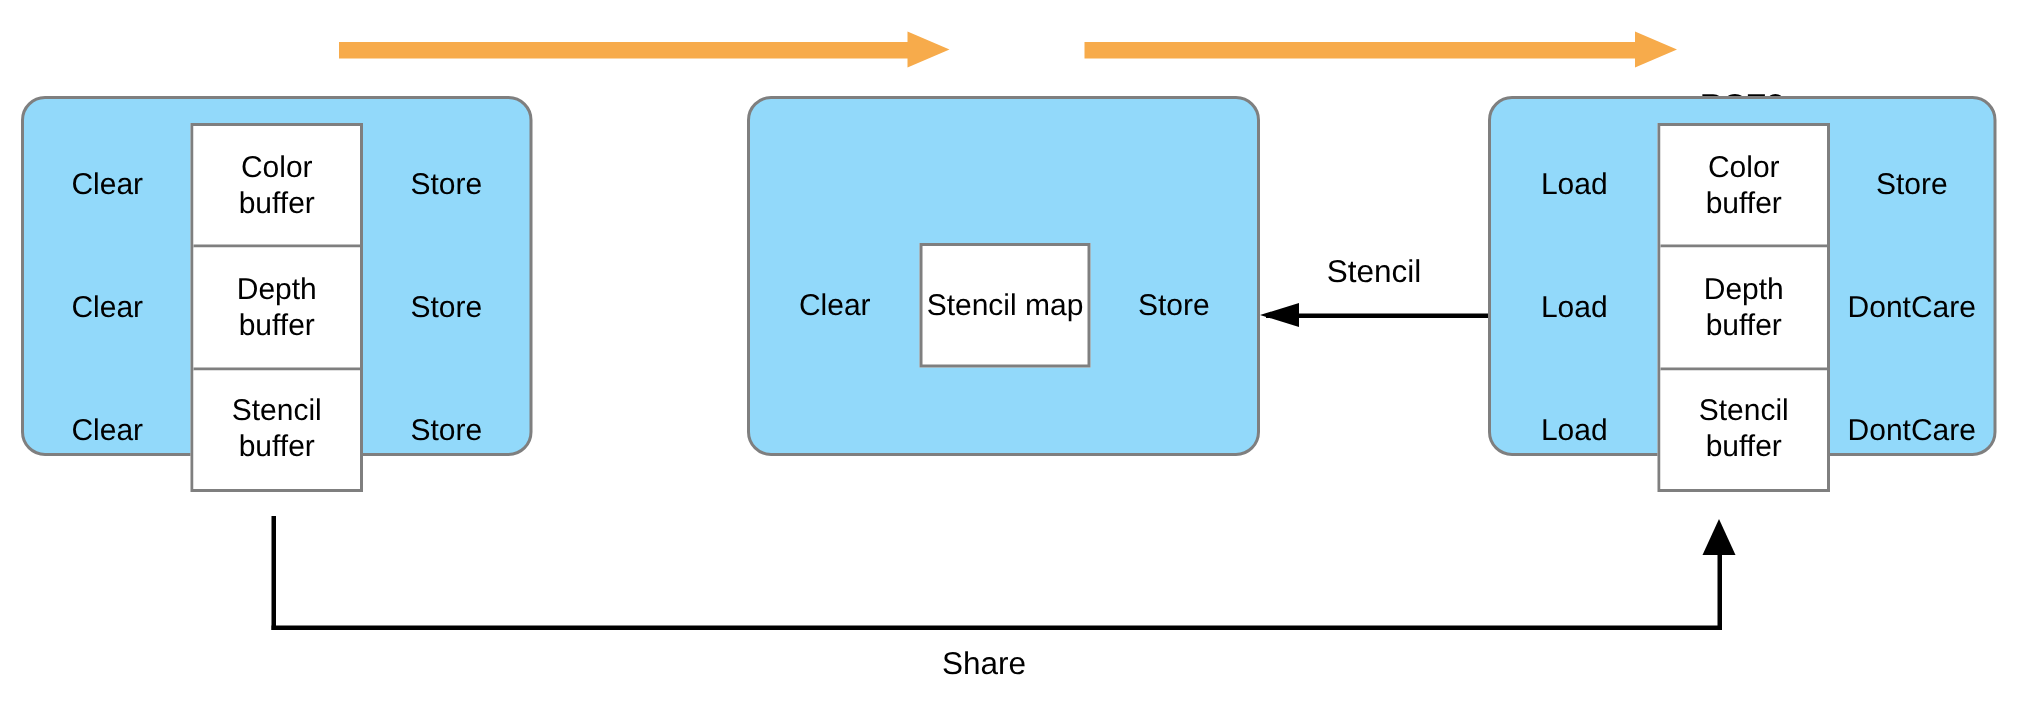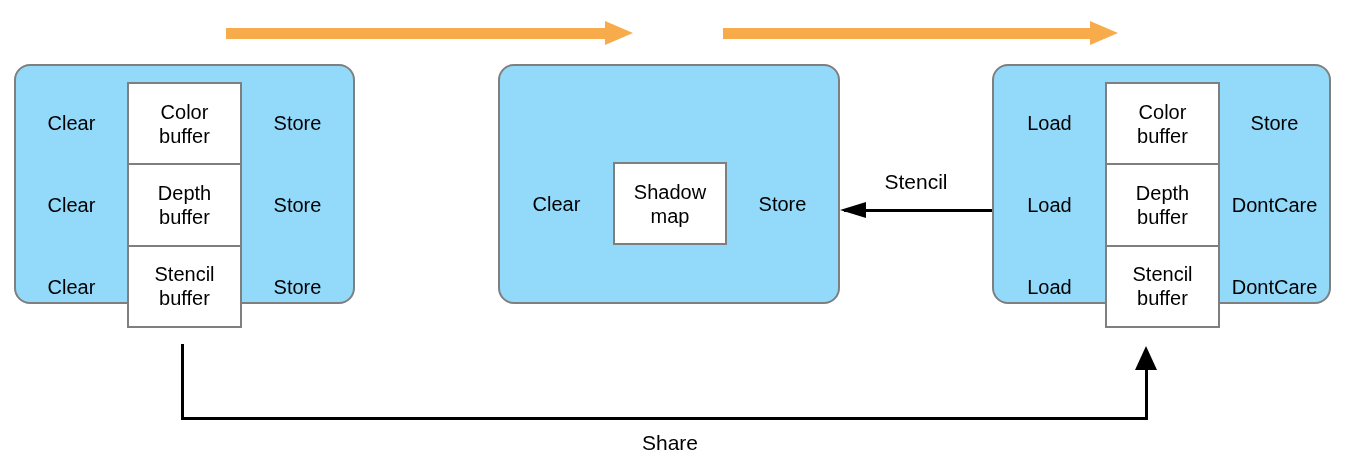--- a/index.html
+++ b/index.html
@@ -78,21 +78,21 @@
       <div class="buffer-cell">Depth buffer</div>
       <div class="buffer-cell">Stencil buffer</div>
     </div>
     <div class="action-label" style="right:0;top:16px;width:111px;height:82px;">Store</div>
     <div class="action-label" style="right:0;top:98px;width:111px;height:82px;">Store</div>
     <div class="action-label" style="right:0;top:180px;width:111px;height:82px;">Store</div>
   </div>
 
   <div class="pass-box" style="left:498px;width:342px;">
     <div class="action-label" style="left:0;top:96px;width:113px;height:83px;">Clear</div>
-    <div class="buffer-single">Shadow map</div>
+    <div class="buffer-single">Stencil map</div>
     <div class="action-label" style="right:0;top:96px;width:111px;height:83px;">Store</div>
   </div>
 
   <div class="pass-box" style="left:992px;width:339px;">
     <div class="action-label" style="left:0;top:16px;width:111px;height:82px;">Load</div>
     <div class="action-label" style="left:0;top:98px;width:111px;height:82px;">Load</div>
     <div class="action-label" style="left:0;top:180px;width:111px;height:82px;">Load</div>
     <div class="buffer-col">
       <div class="buffer-cell">Color buffer</div>
       <div class="buffer-cell">Depth buffer</div>
@@ -104,15 +104,15 @@
   </div>
 
   <div class="line" style="left:844px;top:209px;width:148px;height:3px;"></div>
   <div class="arrowhead-left" style="left:840px;top:202px;"></div>
   <div class="connector-label" style="left:841px;top:170px;width:150px;">Stencil</div>
 
   <div class="line" style="left:181px;top:344px;width:3px;height:76px;"></div>
   <div class="line" style="left:181px;top:417px;width:967px;height:3px;"></div>
   <div class="line" style="left:1145px;top:366px;width:3px;height:54px;"></div>
   <div class="arrowhead-up" style="left:1135px;top:346px;"></div>
-  <div class="connector-label" style="left:595px;top:431px;width:150px;">Share</div>
+  <div class="connector-label" style="left:581px;top:431px;width:150px;">Share</div>
 
 </div>
 
 </body></html>

